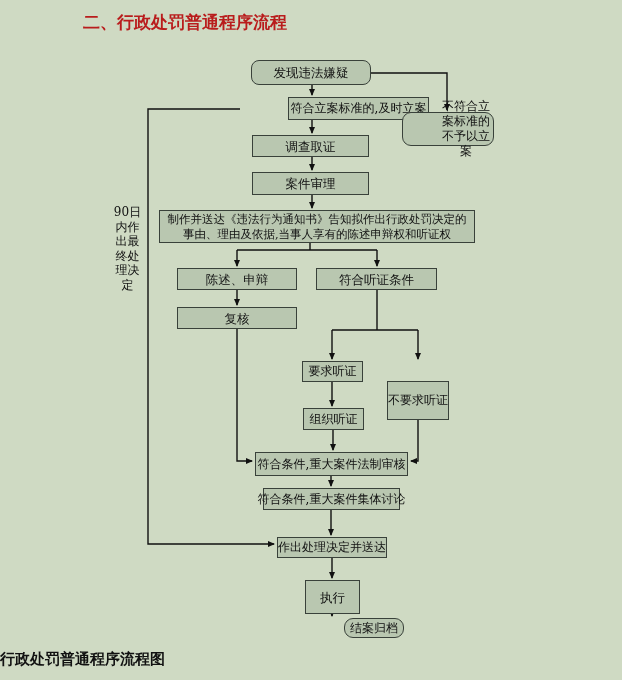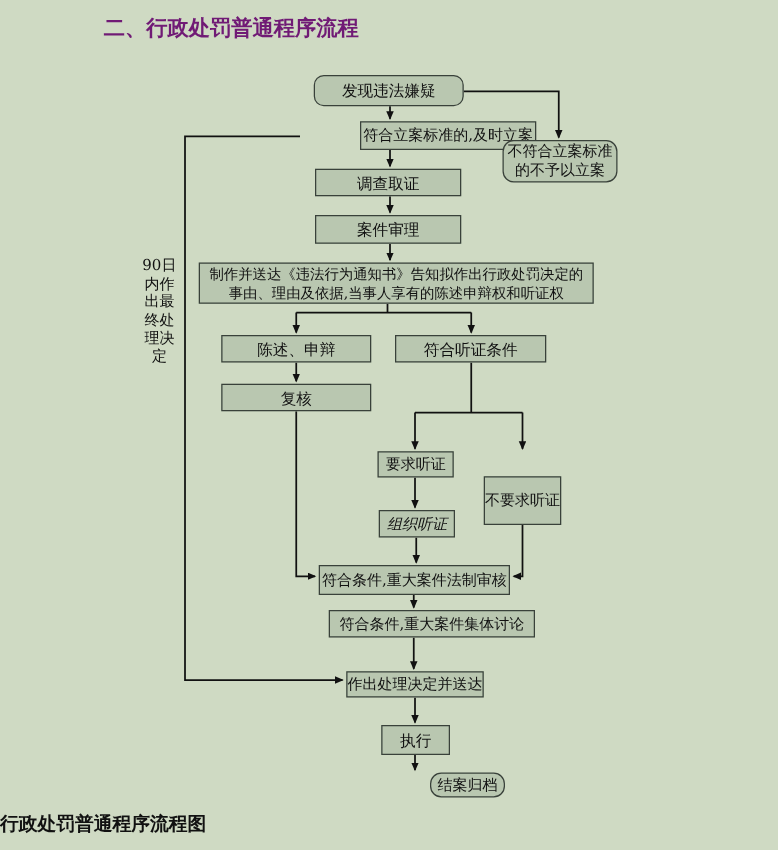--- a/index.html
+++ b/index.html
@@ -8,50 +8,50 @@
     width:622px; height:680px;
     background:#cfdac3;
     font-family:"DejaVu Serif", serif;
     color:#111;
     overflow:hidden;
   }
   .edges { position:absolute; left:0; top:0; }
   .title {
     position:absolute; left:83px; top:11px;
     font-family:"Liberation Sans", sans-serif;
-    font-weight:bold; font-size:17px; color:#701a75;
+    font-weight:bold; font-size:17px; color:#b91c1c;
     white-space:nowrap;
   }
   .node {
     position:absolute; box-sizing:border-box;
     background:#b9c7b0;
     border:1.5px solid #39413a;
     display:flex; align-items:center; justify-content:center;
     text-align:center;
     font-size:12.5px; line-height:15px;
     white-space:nowrap;
   }
-  .node.wrap { white-space:normal; }
+  .node.wrap { white-space:normal;padding-left:36px; }
   .rounded { border-radius:9px; }
   #n-discover   { left:251px; top:60px;  width:120px; height:25px; border-radius:8px; }
   #n-file       { left:240px; top:97px;  width:141px; height:23px; font-size:12px;margin-left:48px; }
   #n-nofile     { left:402px; top:112px; width:92px;  height:34px; font-size:12px; }
   #n-investigate{ left:252px; top:135px; width:117px; height:22px; }
   #n-casereview { left:252px; top:172px; width:117px; height:23px; }
   #n-notice     { left:159px; top:210px; width:316px; height:33px; font-size:11.5px; line-height:15px; padding:0 3px; }
   #n-statement  { left:177px; top:268px; width:120px; height:22px; }
   #n-hearingcond{ left:316px; top:268px; width:121px; height:22px; }
   #n-recheck    { left:177px; top:307px; width:120px; height:22px; }
   #n-reqhear    { left:302px; top:361px; width:61px;  height:21px; font-size:12px; }
   #n-noreqhear  { left:387px; top:381px; width:62px;  height:39px; font-size:12px; }
-  #n-orghear    { left:303px; top:408px; width:61px;  height:22px; font-size:12px;font-style:italic; }
+  #n-orghear    { left:303px; top:408px; width:61px;  height:22px; font-size:12px; }
   #n-legalrev   { left:255px; top:452px; width:153px; height:24px; font-size:12px; }
-  #n-collective { left:263px; top:488px; width:165px; height:22px; font-size:12px; }
+  #n-collective { left:263px; top:488px; width:137px; height:22px; font-size:12px; }
   #n-decision   { left:277px; top:537px; width:110px; height:21px; font-size:12px; }
-  #n-execute    { left:305px; top:580px; width:55px;  height:24px; }
+  #n-execute    { left:305px; top:580px; width:55px;  height:34px; }
   #n-archive    { left:303px; top:618px; width:60px;  height:20px; font-size:12px;margin-left:41px; }
   .side-note {
     position:absolute; left:112px; top:205px; width:31px;
     font-size:12px; line-height:14.5px;
     text-align:center; word-break:break-all;
   }
   .caption {
     position:absolute; left:0; top:650px; width:622px;
     text-align:left; font-size:15px; font-weight:bold;
   }

